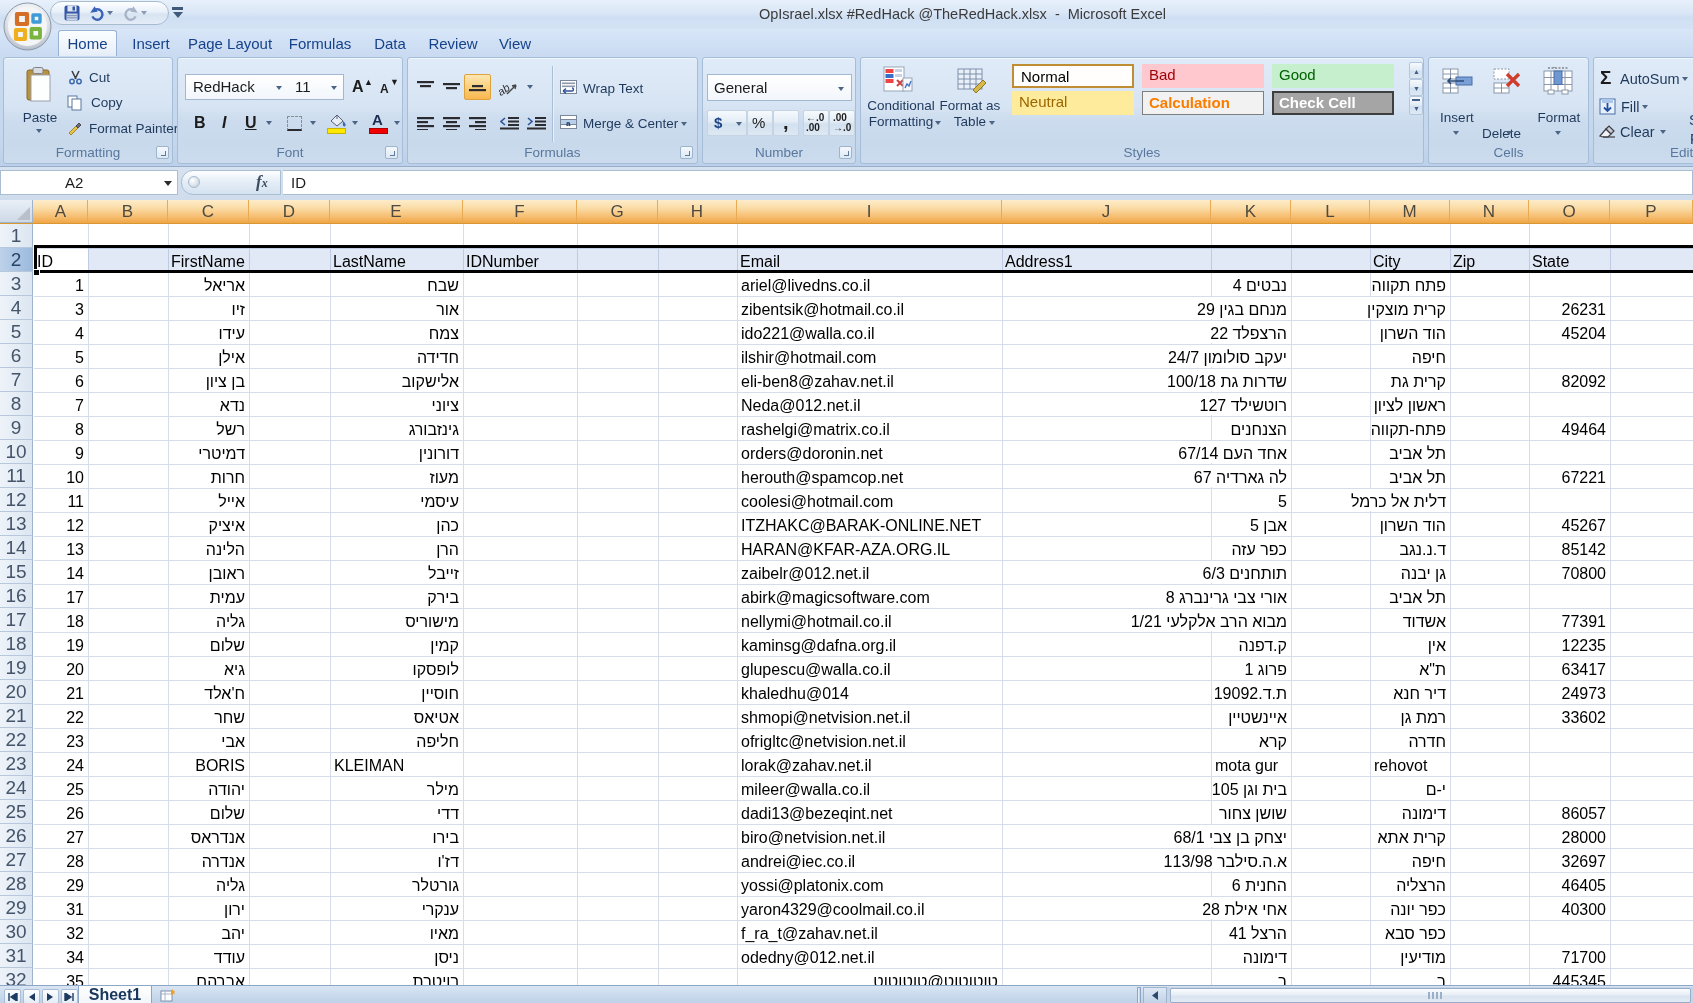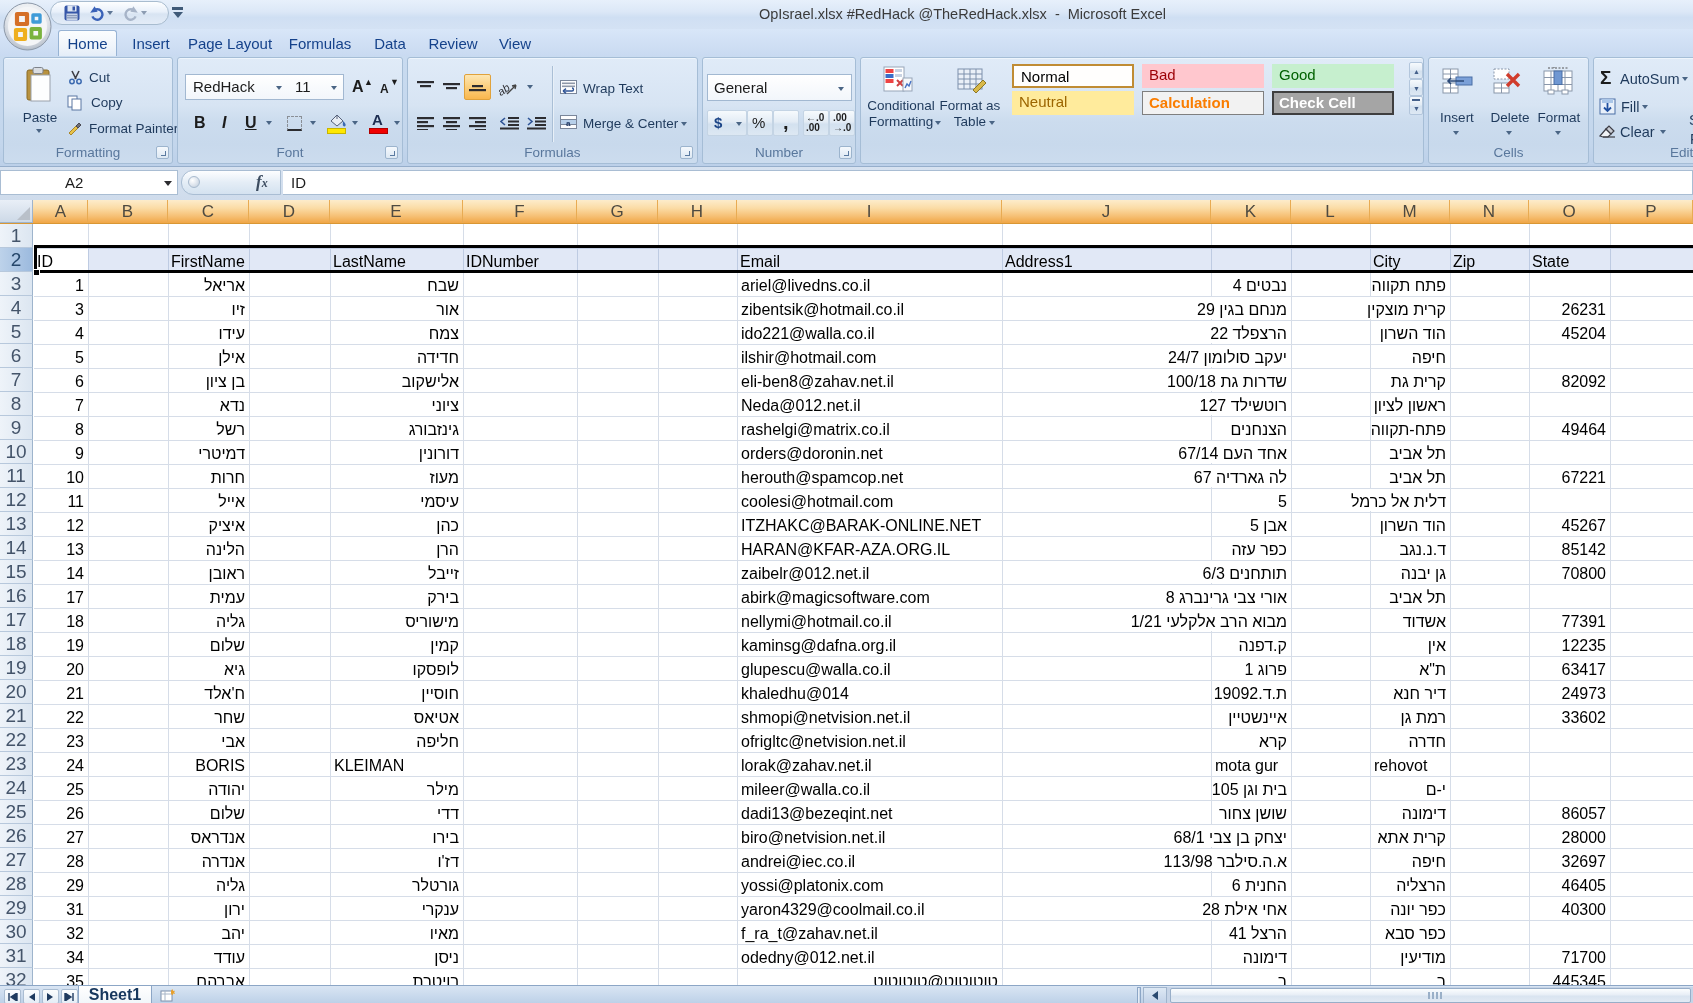--- a/index.html
+++ b/index.html
@@ -639,20 +639,21 @@
    </div>
    <div class="sbtn" style="left:100px;top:52px;width:26px;height:26px;border-color:#c4d4e4">
      <div style="left:2px;top:2px;font-size:10px;font-weight:bold;color:#1c1c1c;line-height:10px">←.0<br>.00</div>
    </div>
    <div class="sbtn" style="left:126px;top:52px;width:26px;height:26px;border-color:#c4d4e4">
      <div style="left:3px;top:2px;font-size:10px;font-weight:bold;color:#1c1c1c;line-height:10px">.00<br>→.0</div>
    </div>
  </div>
 
  <div class="grp" style="left:860px;width:564px">
+   <div class="grplabel">Styles</div>
 
    <svg style="left:22px;top:8px" width="30" height="28" viewBox="0 0 30 28">
      <rect x="1" y="1" width="20" height="24" fill="#fff" stroke="#97a5b8"></rect>
      <rect x="2.5" y="3" width="8" height="4" fill="#e44"></rect>
           <rect x="2.5" y="8" width="8" height="4" fill="#3a6dc8"></rect>
      <rect x="2.5" y="13" width="8" height="4" fill="#e44"></rect>
           <rect x="12" y="3" width="7" height="3" fill="#c8d2e2"></rect>
      <rect x="12" y="8" width="7" height="3" fill="#c8d2e2"></rect>
      <path d="M14 14 l6 6 M20 14 l-6 6" stroke="#d04040" stroke-width="2"></path>
      <rect x="20" y="12" width="9" height="13" fill="#f6f8fb" stroke="#97a5b8"></rect>
@@ -710,21 +711,21 @@
    <div class="dda" style="left:24px;top:73px"></div>
 
    <svg style="left:64px;top:10px" width="32" height="28" viewBox="0 0 32 28">
      <g fill="#fff" stroke="#8a97aa">
             <rect x="1" y="1" width="15" height="10" stroke-dasharray="2 1.5"></rect>
             <rect x="1" y="15" width="15" height="10"></rect>
           </g>
      <path d="M1 20 h15 M8.5 15 v10" stroke="#8a97aa"></path>
      <path d="M14 6 l12 12 M26 6 l-12 12" stroke="#d03c2c" stroke-width="3.4"></path>
    </svg>
-   <div class="btnlbl" style="left:53px;top:52px;width:56px;text-align:center">Delete</div>
+   <div class="btnlbl" style="left:53px;top:68px;width:56px;">Delete</div>
    <div class="dda" style="left:77px;top:73px"></div>
 
    <svg style="left:112px;top:8px" width="34" height="30" viewBox="0 0 34 30">
      <path d="M7 2 h20 m-14 0 v-1" stroke="#555" stroke-width="1" stroke-dasharray="2 1.5"></path>
      <g fill="#fff" stroke="#8a97aa">
             <rect x="3" y="5" width="28" height="20"></rect>
           </g>
      <path d="M3 11.5 h28 M3 18.5 h28 M10 5 v20 M17 5 v20 M24 5 v20" stroke="#8a97aa"></path>
      <rect x="13" y="5" width="8" height="13.5" fill="#6f97d2" stroke="#4a6fa5"></rect>
      <g fill="#fff" stroke="#8a97aa">

